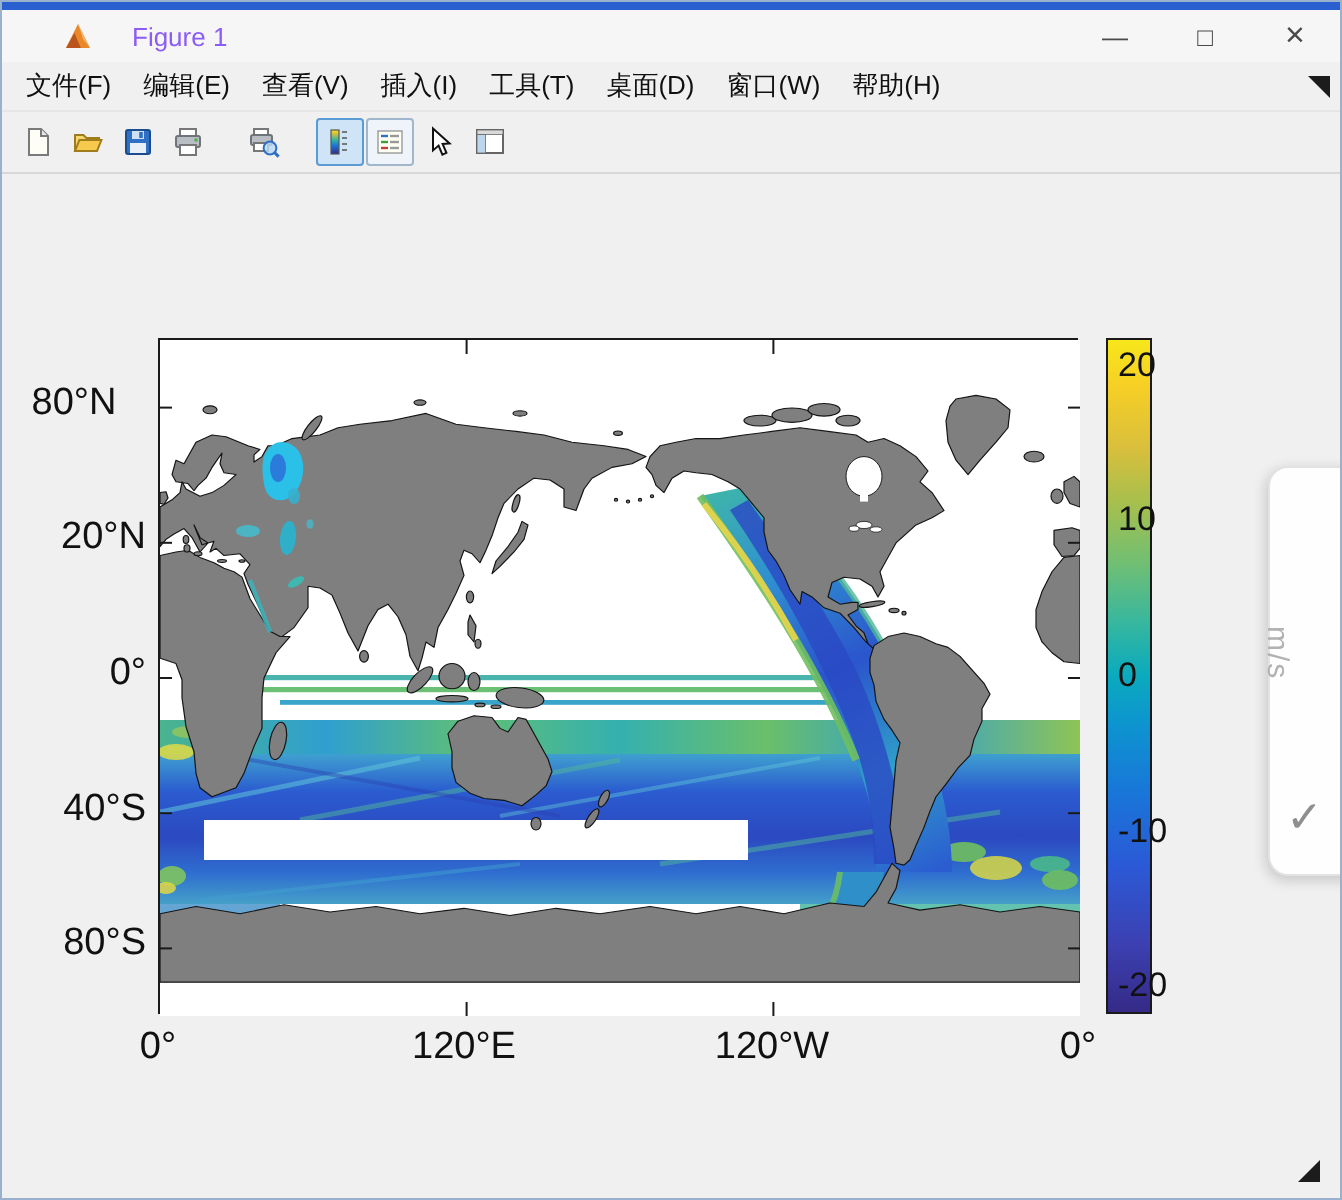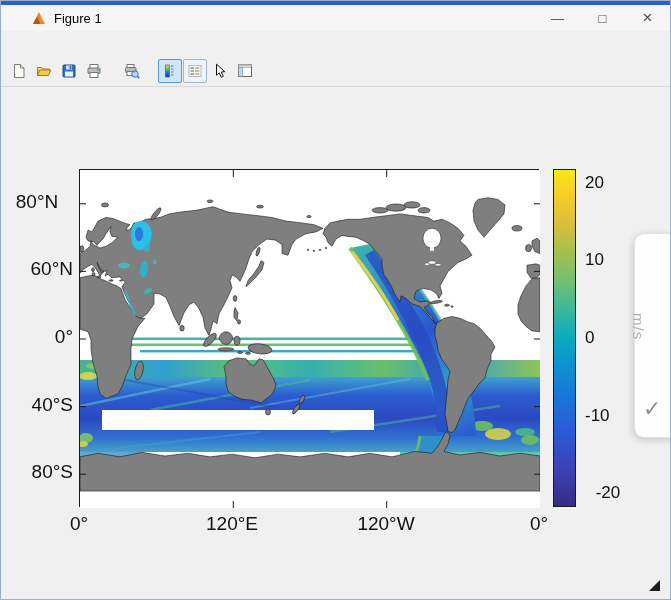--- a/index.html
+++ b/index.html
@@ -6,21 +6,21 @@
   *{box-sizing:border-box;}
   .window{
     position:relative;width:671px;height:600px;overflow:hidden;
     font-family:"Liberation Sans","DejaVu Sans",sans-serif;
     background:#f0f0f0;border:1px solid #9ab0cf;
   }
   .accent-bar{position:absolute;left:0;top:0;width:100%;height:4px;background:#2a5fd0;}
   
   .titlebar{position:absolute;left:0;top:4px;width:100%;height:26px;background:#f6f6f6;display:flex;align-items:center;padding-left:30px;}
   .matlab-icon{width:16px;height:16px;display:inline-block;}
-  .title-text{margin-left:7px;font-size:13px;color:#000000;}
+  .title-text{margin-left:19px;font-size:13px;color:#8b5cf6;}
   .win-controls{position:absolute;right:0;top:0;height:26px;display:flex;}
   .win-btn{width:45px;height:26px;display:flex;align-items:center;justify-content:center;font-size:13px;color:#4a4a4a;}
   .win-btn.close{font-size:17px;}
   
   .menubar{position:absolute;left:0;top:30px;width:100%;height:25px;background:#f0f0f0;display:flex;align-items:center;padding:0 4px;border-bottom:1px solid #e6e6e6;}
   .menu-item{padding:3px 8px;font-size:13px;color:#101010;white-space:nowrap;}
   .chevron-ne{position:absolute;right:5px;top:7px;width:0;height:0;border-top:11px solid #1c1c1c;border-left:11px solid transparent;}
   
   .toolbar{position:absolute;left:0;top:55px;width:100%;height:31px;background:#f0f0f0;display:flex;align-items:center;padding:0 6px;border-bottom:1px solid #d8d8d8;}
   .tb-btn{width:24px;height:24px;display:flex;align-items:center;justify-content:center;margin-right:1px;border:1px solid transparent;border-radius:2px;background:transparent;}
@@ -32,21 +32,21 @@
   .axes{position:absolute;left:78px;top:168px;width:460px;height:338px;background:#ffffff;border:1px solid #1a1a1a;}
   .axes svg{display:block;}
   .ytick{position:absolute;left:0;width:72px;text-align:right;font-size:19px;color:#111;}
   .xtick{position:absolute;width:90px;text-align:center;font-size:19px;color:#111;top:512px;}
   
   .colorbar{position:absolute;left:552px;top:168px;width:23px;height:338px;border:1px solid #1a1a1a;
     background:linear-gradient(to top,
       #352a87 0%, #3c40b1 10%, #2b5ad7 22%, #1877d8 33%, #0d95cf 43%,
       #0aaabe 50%, #37b79e 58%, #72bf72 67%, #a8bf4d 76%, #d9bf3c 84%,
       #f6cf25 93%, #f7e71b 100%);}
-  .cbtick{position:absolute;left:584px;width:46px;text-align:left;font-size:17px;color:#111;}
+  .cbtick{position:absolute;left:558px;width:46px;text-align:left;font-size:17px;color:#111;}
   .cb-label{position:absolute;left:629px;top:312px;writing-mode:vertical-rl;font-size:15px;color:#b2b2b2;letter-spacing:1px;z-index:40;}
   
   .overlay-panel{position:absolute;left:633px;top:232px;width:45px;height:205px;background:#fefefe;border:1px solid #e2e2e2;border-right:none;border-radius:10px 0 0 10px;box-shadow:-1px 2px 7px rgba(0,0,0,.18);z-index:30;}
   .overlay-check{position:absolute;left:8px;top:162px;font-size:22px;font-weight:bold;color:#8f8f8f;}
   .chevron-se{position:absolute;right:10px;top:579px;width:0;height:0;border-bottom:11px solid #1c1c1c;border-left:11px solid transparent;z-index:45;}
 </style>
 </head>
 <body>
 
 <div class="window">
@@ -61,20 +61,31 @@
       </svg>
     </span>
     <span class="title-text">Figure 1</span>
     <div class="win-controls">
       <div class="win-btn">—</div>
       <div class="win-btn">□</div>
       <div class="win-btn close">×</div>
     </div>
   </div>
 
+  <div class="menubar">
+    <span class="menu-item">文件(F)</span>
+    <span class="menu-item">编辑(E)</span>
+    <span class="menu-item">查看(V)</span>
+    <span class="menu-item">插入(I)</span>
+    <span class="menu-item">工具(T)</span>
+    <span class="menu-item">桌面(D)</span>
+    <span class="menu-item">窗口(W)</span>
+    <span class="menu-item">帮助(H)</span>
+    <div class="chevron-ne"></div>
+  </div>
 
   <div class="toolbar">
     <div class="tb-btn">
       <svg width="16" height="16" viewBox="0 0 16 16">
         <path d="M3.5 1.5 h6 l3.5 3.5 v9.5 h-9.5 z" fill="#fffef6" stroke="#7a7a7a"></path>
         <path d="M9.5 1.5 v3.5 h3.5" fill="#e8e8e8" stroke="#7a7a7a"></path>
       </svg>
     </div>
     <div class="tb-btn">
       <svg width="16" height="16" viewb0x="0 0 16 16" viewBox="0 0 16 16">
@@ -145,21 +156,21 @@
         <rect x="1.5" y="2" width="13" height="11.5" fill="#ffffff" stroke="#666"></rect>
         <rect x="1.5" y="2" width="13" height="2.2" fill="#d9d9d9" stroke="#666" stroke-width="0.4"></rect>
         <rect x="1.5" y="4.2" width="4.2" height="9.3" fill="#bcd6ee" stroke="#666" stroke-width="0.4"></rect>
       </svg>
     </div>
   </div>
 
   <div class="canvas"></div>
 
   <div class="ytick" style="top:190px;text-align:center;">80°N</div>
-  <div class="ytick" style="top:257px;">60°N</div>
+  <div class="ytick" style="top:257px;">20°N</div>
   <div class="ytick" style="top:325px;">0°</div>
   <div class="ytick" style="top:393px;">40°S</div>
   <div class="ytick" style="top:460px;padding-left:20px;">80°S</div>
 
   <div class="xtick" style="left:33px;">0°</div>
   <div class="xtick" style="left:186px;">120°E</div>
   <div class="xtick" style="left:340px;">120°W</div>
   <div class="xtick" style="left:493px;">0°</div>
 
   <div class="axes">
@@ -333,20 +344,20 @@
         <line x1="460" y1="304.2" x2="454" y2="304.2"></line>
       </g>
     </svg>
   </div>
 
   <div class="colorbar"></div>
   <div class="cbtick" style="top:172px;">20</div>
   <div class="cbtick" style="top:249px;">10</div>
   <div class="cbtick" style="top:327px;">0</div>
   <div class="cbtick" style="top:405px;">-10</div>
-  <div class="cbtick" style="top:482px;text-align:center;">-20</div>
+  <div class="cbtick" style="top:482px;">-20</div>
 
   <div class="overlay-panel">
     <span class="overlay-check">✓</span>
   </div>
   <div class="cb-label">m/s</div>
   <div class="chevron-se"></div>
 </div>
 
 </body></html>

